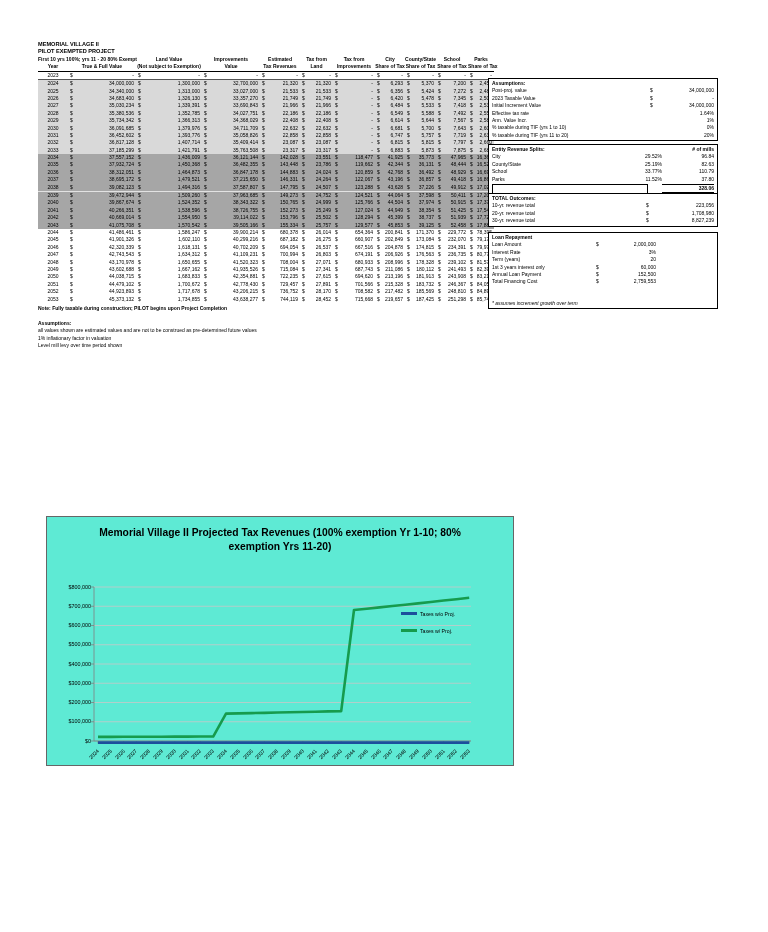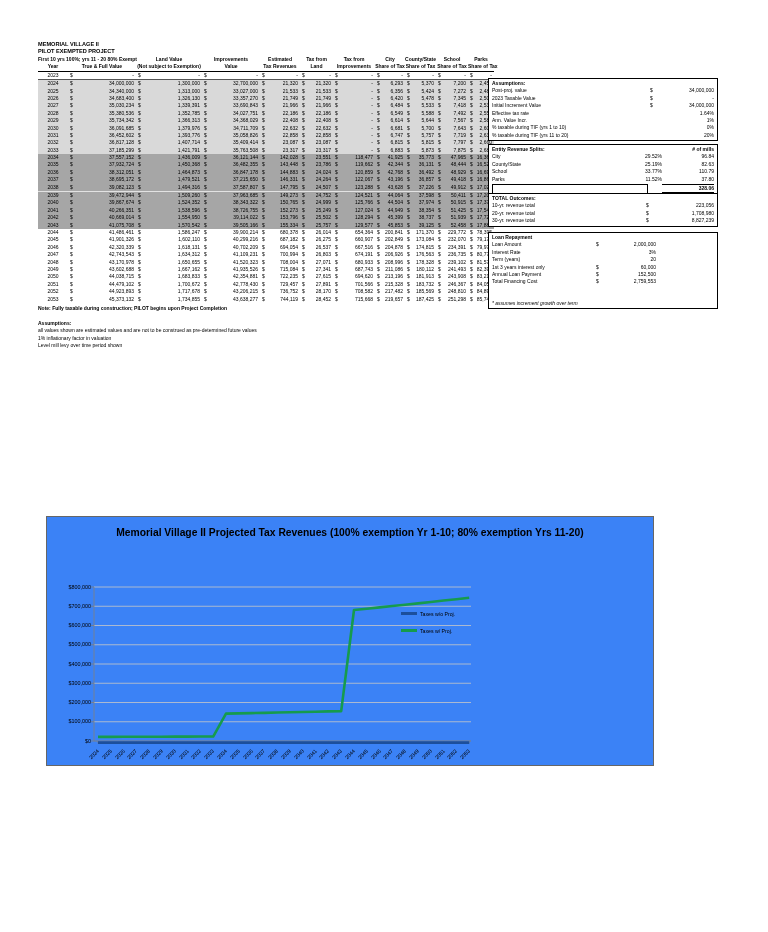--- a/index.html
+++ b/index.html
@@ -57,22 +57,22 @@
   .box-loan{top:232px;}
   .box-loan .kv{padding-right:58px;}
   .box-loan .kv .val{width:50px;}
   .loan-note{font-style:italic;margin-top:14px;white-space:nowrap;}
 
   
   .footer-notes{position:absolute;left:38px;top:320px;font-size:5px;line-height:7.4px;white-space:nowrap;}
   .footer-notes .fn-title{font-weight:700;}
 
   
-  .chart{position:absolute;left:46px;top:516px;width:608px;height:250px;
-         border:1px solid #666;background:#3b82f6;box-sizing:border-box;}
+  .chart{position:absolute;left:46px;top:516px;width:468px;height:250px;
+         border:1px solid #666;background:#5eead4;box-sizing:border-box;}
   .chart-title{position:absolute;left:28px;right:28px;top:9px;text-align:center;
                font-weight:700;font-size:10.3px;line-height:13.5px;}
   .ylab{position:absolute;left:2px;width:42px;text-align:right;font-size:5.4px;
         height:7px;line-height:7px;}
   .xlab{position:absolute;width:22px;text-align:right;font-size:5.2px;height:6px;
         line-height:6px;transform:rotate(-45deg);transform-origin:100% 50%;}
   .legend{position:absolute;left:354px;top:88px;}
   .legend-entry{display:flex;align-items:center;height:17px;}
   .legend-swatch{display:inline-block;width:16px;height:2.6px;margin-right:3px;}
   .legend-label{font-size:5.2px;white-space:nowrap;}

